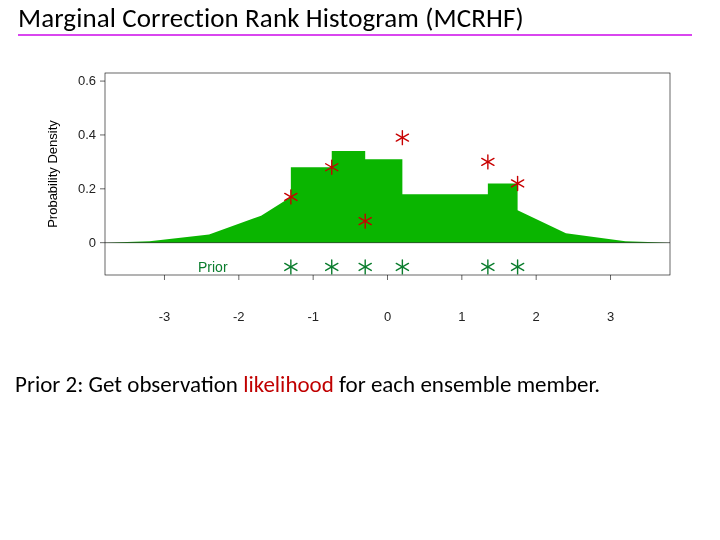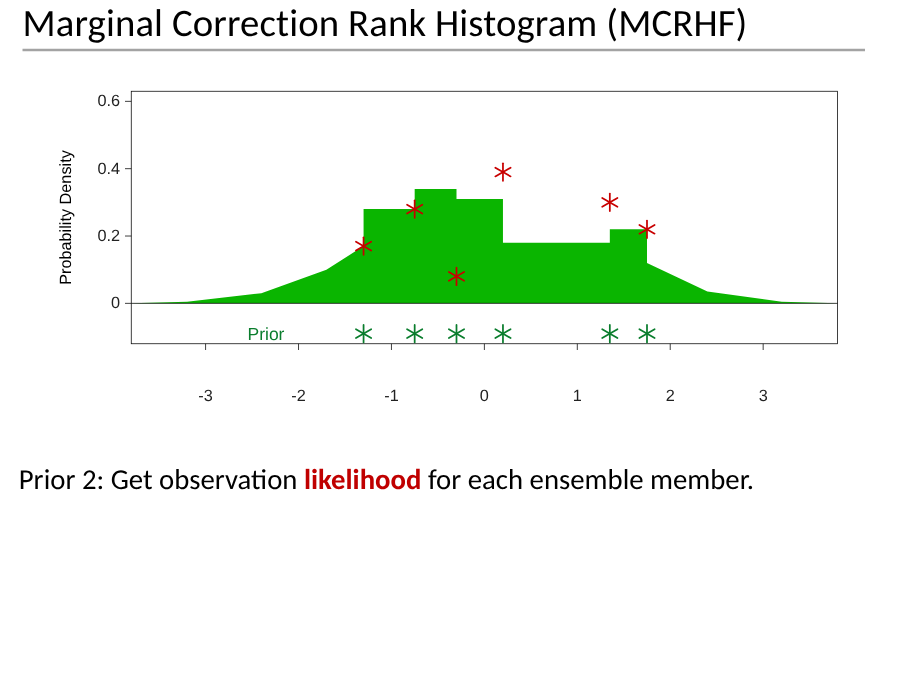--- a/index.html
+++ b/index.html
@@ -9,42 +9,42 @@
     height: 540px;
     font-family: "Calibri", "Segoe UI", Arial, sans-serif;
     background: #fff;
     position: relative;
   }
   .title {
     position: absolute;
     top: 2px;
     left: 18px;
     right: 28px;
-    font-size: 31px;
+    font-size: 27px;
     color: #000;
-    border-bottom: 2px solid #a3a3a3;
+    border-bottom: 2px solid #d946ef;
     padding-bottom: 1px;
     line-height: 1.15;
     letter-spacing: 0.1px;
   }
   .chart-wrap {
     position: absolute;
     top: 55px;
     left: 30px;
     width: 660px;
     height: 300px;
   }
   .caption {
     position: absolute;
     top: 370px;
     left: 15px;
     font-size: 23px;
     color: #000;
   }
-  .caption .red { color: #c00000; font-weight: bold; }
+  .caption .red { color: #c00000; }
   svg { display: block; }
   .axis-line { stroke: #000; stroke-width: 0.6; fill: none; }
   .tick-label { font-family: Arial, sans-serif; font-size: 13px; fill: #222; }
   .ylabel { font-family: Arial, sans-serif; font-size: 13px; fill: #000; }
   .prior-label { font-family: Arial, sans-serif; font-size: 14px; fill: #0a7d2d; font-weight: 500; }
   .area { fill: #0ab500; stroke: none; }
   .obs-star { stroke: #c80000; stroke-width: 1.4; fill: none; stroke-linecap: round; stroke-linejoin: round; }
   .prior-star { stroke: #0a7d2d; stroke-width: 1.4; fill: none; stroke-linecap: round; stroke-linejoin: round; }
 </style>
 </head>

